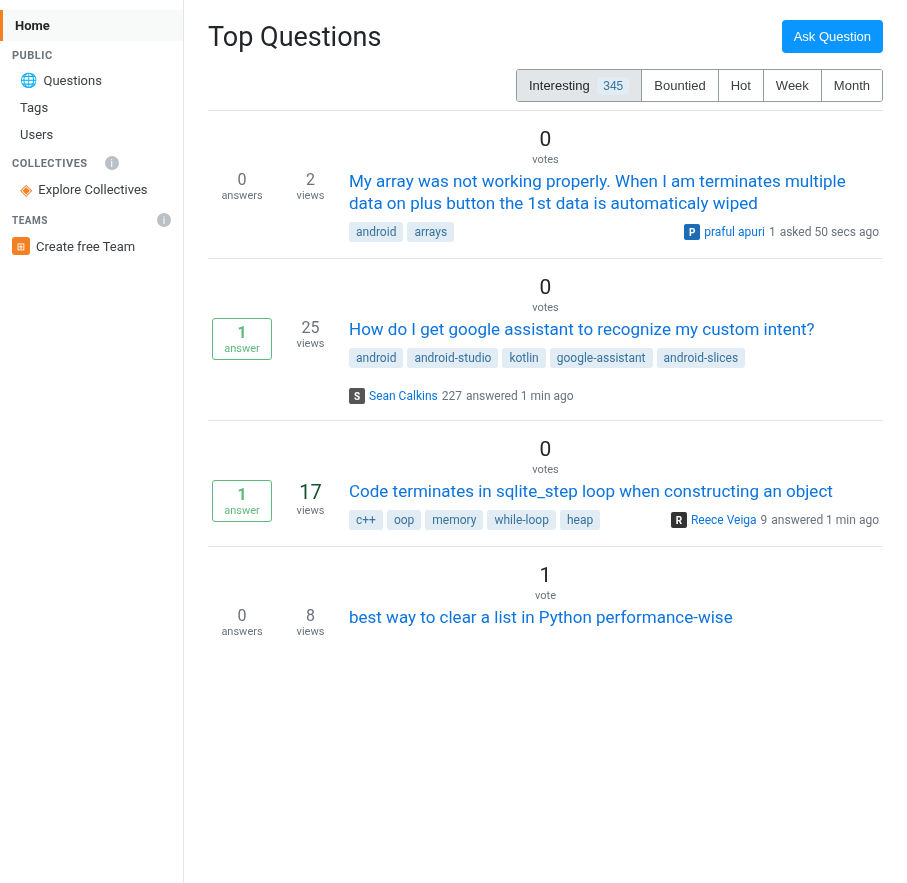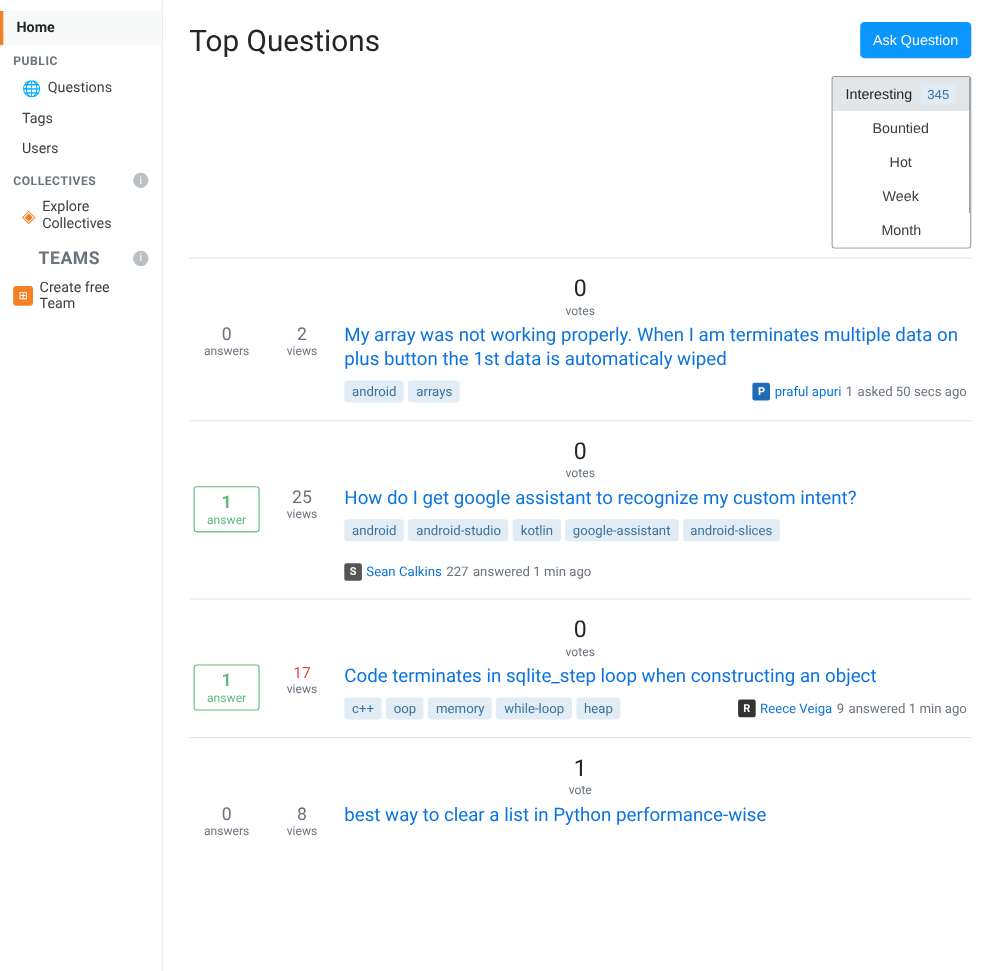--- a/index.html
+++ b/index.html
@@ -1,40 +1,40 @@
 <!DOCTYPE html>
 <html><head>
   <meta charset="utf-8">
   <style>
     * { box-sizing: border-box; margin: 0; padding: 0; }
     body { font-family: -apple-system, BlinkMacSystemFont, 'Segoe UI', Roboto, Arial, sans-serif; font-size: 13px; color: #232629; background: #fff; }
     
     .layout { display: flex; min-height: 883px; }
     
     
-    .sidebar { width: 148px; border-right: 1px solid #e3e6e8; padding-top: 10px; flex-shrink: 0; }
+    .sidebar { width: 184px; border-right: 1px solid #e3e6e8; padding-top: 10px; flex-shrink: 0; }
     .sidebar-home { padding: 8px 12px; font-weight: bold; font-size: 13px; color: #232629; border-left: 3px solid #f48024; background: #f8f9f9; }
     .sidebar-section-label { padding: 8px 12px 4px 12px; font-size: 11px; font-weight: bold; color: #6a737c; text-transform: uppercase; letter-spacing: 0.5px; }
     .sidebar-item { padding: 6px 12px 6px 20px; font-size: 13px; color: #3b4045; cursor: pointer; display: flex; align-items: center; gap: 6px; }
     .sidebar-teams-row { display: flex; align-items: center; justify-content: space-between; padding: 8px 12px 4px 12px; }
-    .sidebar-teams-label { font-size: 16px; font-weight: bold; color: #6a737c; text-transform: uppercase; letter-spacing: 0.5px; margin-left: 23px; }
+    .sidebar-teams-label { font-size: 10px; font-weight: bold; color: #6a737c; text-transform: uppercase; letter-spacing: 0.5px; }
     .info-icon { width: 14px; height: 14px; border-radius: 50%; background: #bbc0c4; color: #fff; font-size: 10px; display: inline-flex; align-items: center; justify-content: center; cursor: pointer; }
     .sidebar-create-team { padding: 6px 12px 6px 12px; font-size: 13px; color: #3b4045; cursor: pointer; display: flex; align-items: center; gap: 6px; }
     .team-icon { width: 18px; height: 18px; background: #f48024; border-radius: 3px; display: inline-flex; align-items: center; justify-content: center; color: white; font-size: 10px; }
     
     
     .main { flex: 1; padding: 20px 24px; }
     
     
     .page-header { display: flex; align-items: center; justify-content: space-between; margin-bottom: 16px; }
     .page-title { font-size: 27px; font-weight: normal; color: #232629; }
     .ask-btn { background: #0a95ff; color: white; border: none; padding: 9px 12px; font-size: 13px; border-radius: 4px; cursor: pointer; white-space: nowrap; }
     
     
-    .filter-tabs { display: flex; justify-content: flex-end; margin-bottom: 8px; border: 1px solid #9199a1; border-radius: 3px; overflow: hidden; width: fit-content; margin-left: auto; flex-direction: column; }
+    .filter-tabs { display: flex; justify-content: flex-end; margin-bottom: 8px; border: 1px solid #9199a1; border-radius: 3px; overflow: hidden; width: fit-content; margin-left: auto; }
     .filter-tab { padding: 8px 12px; font-size: 13px; color: #3b4045; cursor: pointer; background: #fff; border: none; border-right: 1px solid #9199a1; white-space: nowrap; }
     .filter-tab:last-child { border-right: none; }
     .filter-tab.active { background: #e3e6e8; color: #232629; }
     .filter-tab .badge { background: #e1ecf4; color: #39739d; padding: 2px 6px; border-radius: 3px; font-size: 12px; margin-left: 4px; }
     
     
     .question-card { border-top: 1px solid #e3e6e8; padding: 16px 0; }
     .answers-box { border: 1px solid #5eba7d; border-radius: 3px; padding: 4px 8px; text-align: center; }
     .answers-box.answered { border-color: #5eba7d; background: #fff; }
     .answers-count { font-size: 16px; color: #5eba7d; font-weight: bold; }
@@ -48,21 +48,21 @@
     .tags-row { display: flex; flex-wrap: wrap; gap: 20px; align-items: center; justify-content: space-between; }
     .tags-group { display: flex; gap: 4px; flex-wrap: wrap; }
     .tag { background: #e1ecf4; color: #39739d; padding: 3px 7px; border-radius: 3px; font-size: 12px; cursor: pointer; }
     
     .question-user { display: flex; align-items: center; gap: 4px; font-size: 12px; color: #6a737c; white-space: nowrap; }
     .user-avatar { width: 16px; height: 16px; border-radius: 2px; display: inline-block; }
     .user-name { color: #0c74de; cursor: pointer; }
     .user-rep { color: #6a737c; }
     .asked-time { color: #6a737c; }
     
-    .collectives-row { display: flex; align-items: center; justify-content: space-between; padding: 8px 12px 4px 12px; }
+    .collectives-row { display: flex; align-items: center; padding: 8px 12px 4px 12px; gap: 17px; }
     .collectives-label { font-size: 11px; font-weight: bold; color: #6a737c; text-transform: uppercase; letter-spacing: 0.5px; }
     
     .globe-icon { color: #888; font-size: 14px; }
   </style>
 </head>
 <body>
 
 <div class="layout">
 
   <nav class="sidebar">
@@ -200,21 +200,21 @@
       <span style="font-size:11px; color:#6a737c;">votes</span>
     </div>
     <div style="display:flex; gap:16px; align-items:flex-start; padding: 0 4px;">
       <div style="min-width:60px;">
         <div class="answers-box answered">
          <div class="answers-count">1</div>
          <div class="answers-label">answer</div>
        </div>
       </div>
       <div style="min-width:45px; text-align:center;">
-        <div style="font-size:14px; color:#ef4444;text-align:center;">17</div>
+        <div style="font-size:20px; color:#14532d;text-align:center;">17</div>
         <div style="font-size:11px; color:#6a737c;">views</div>
       </div>
       <div style="flex:1;">
         <div class="question-title">Code terminates in sqlite_step loop when constructing an object</div>
         <div class="tags-row">
           <div class="tags-group">
                   <span class="tag">c++</span>
                   <span class="tag">oop</span>
                   <span class="tag">memory</span>
                   <span class="tag">while-loop</span>

